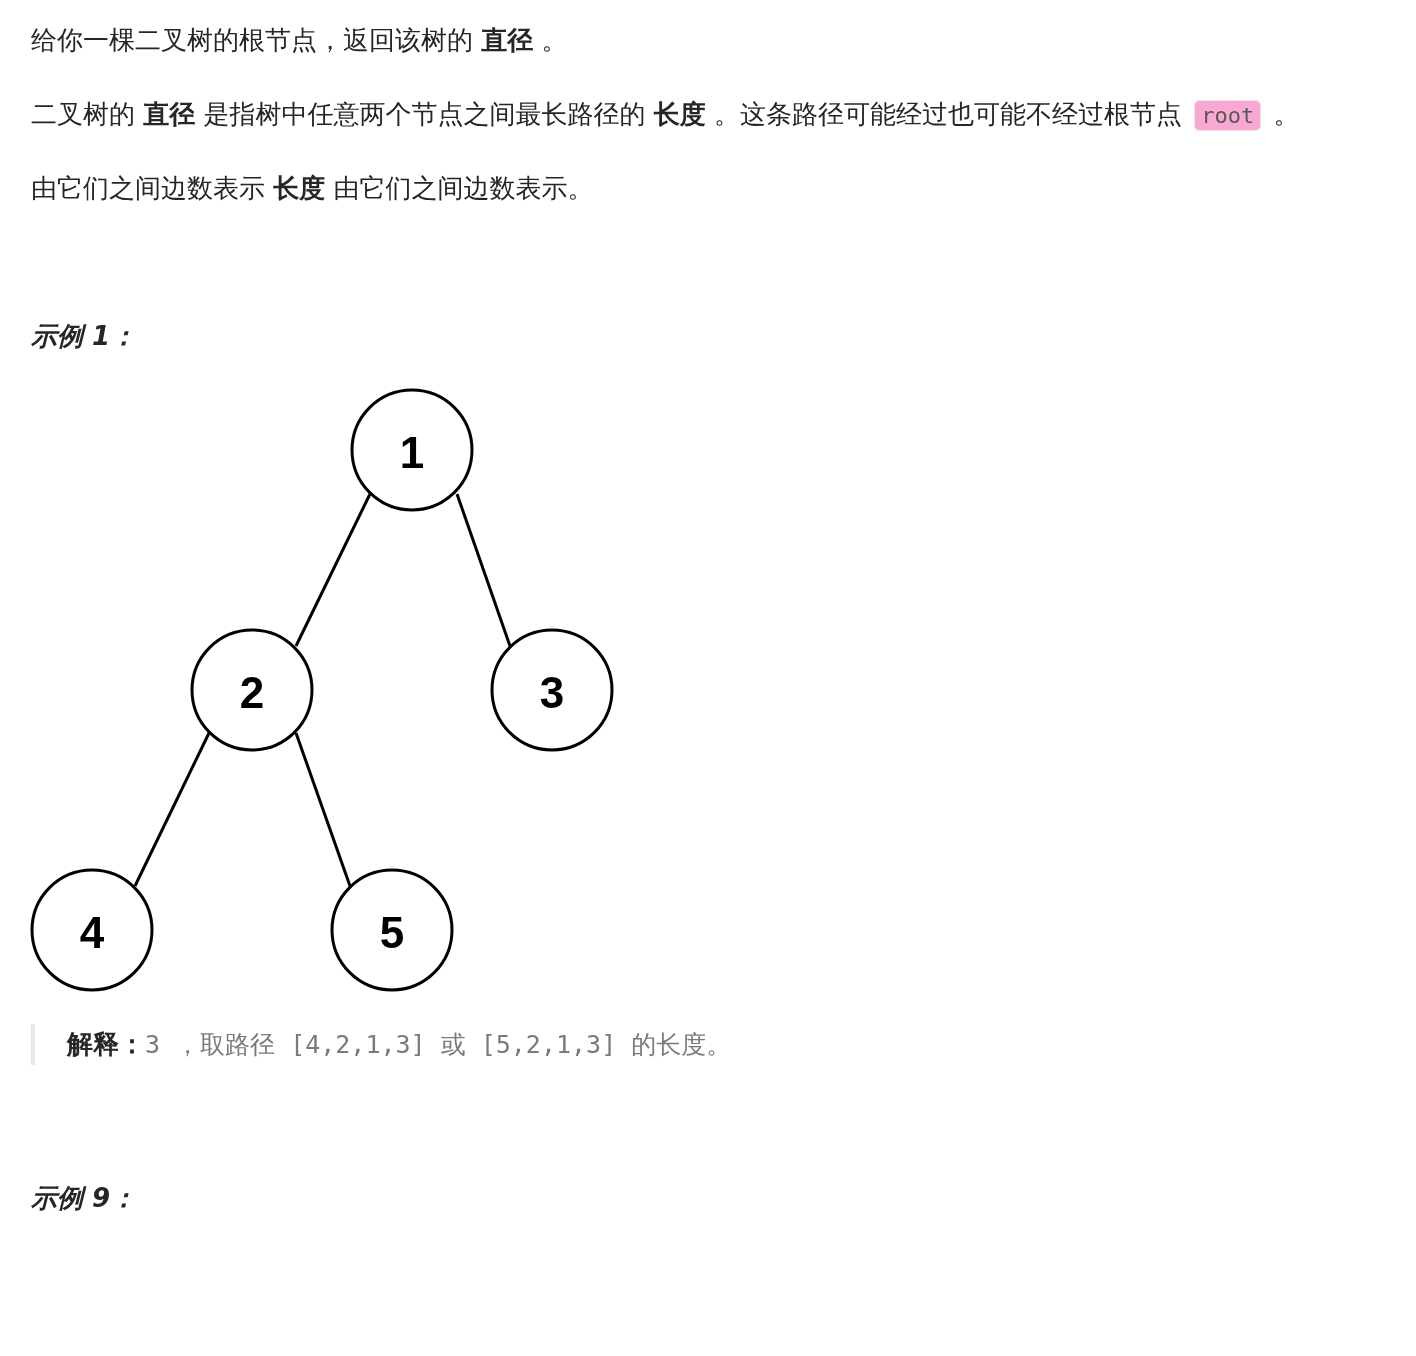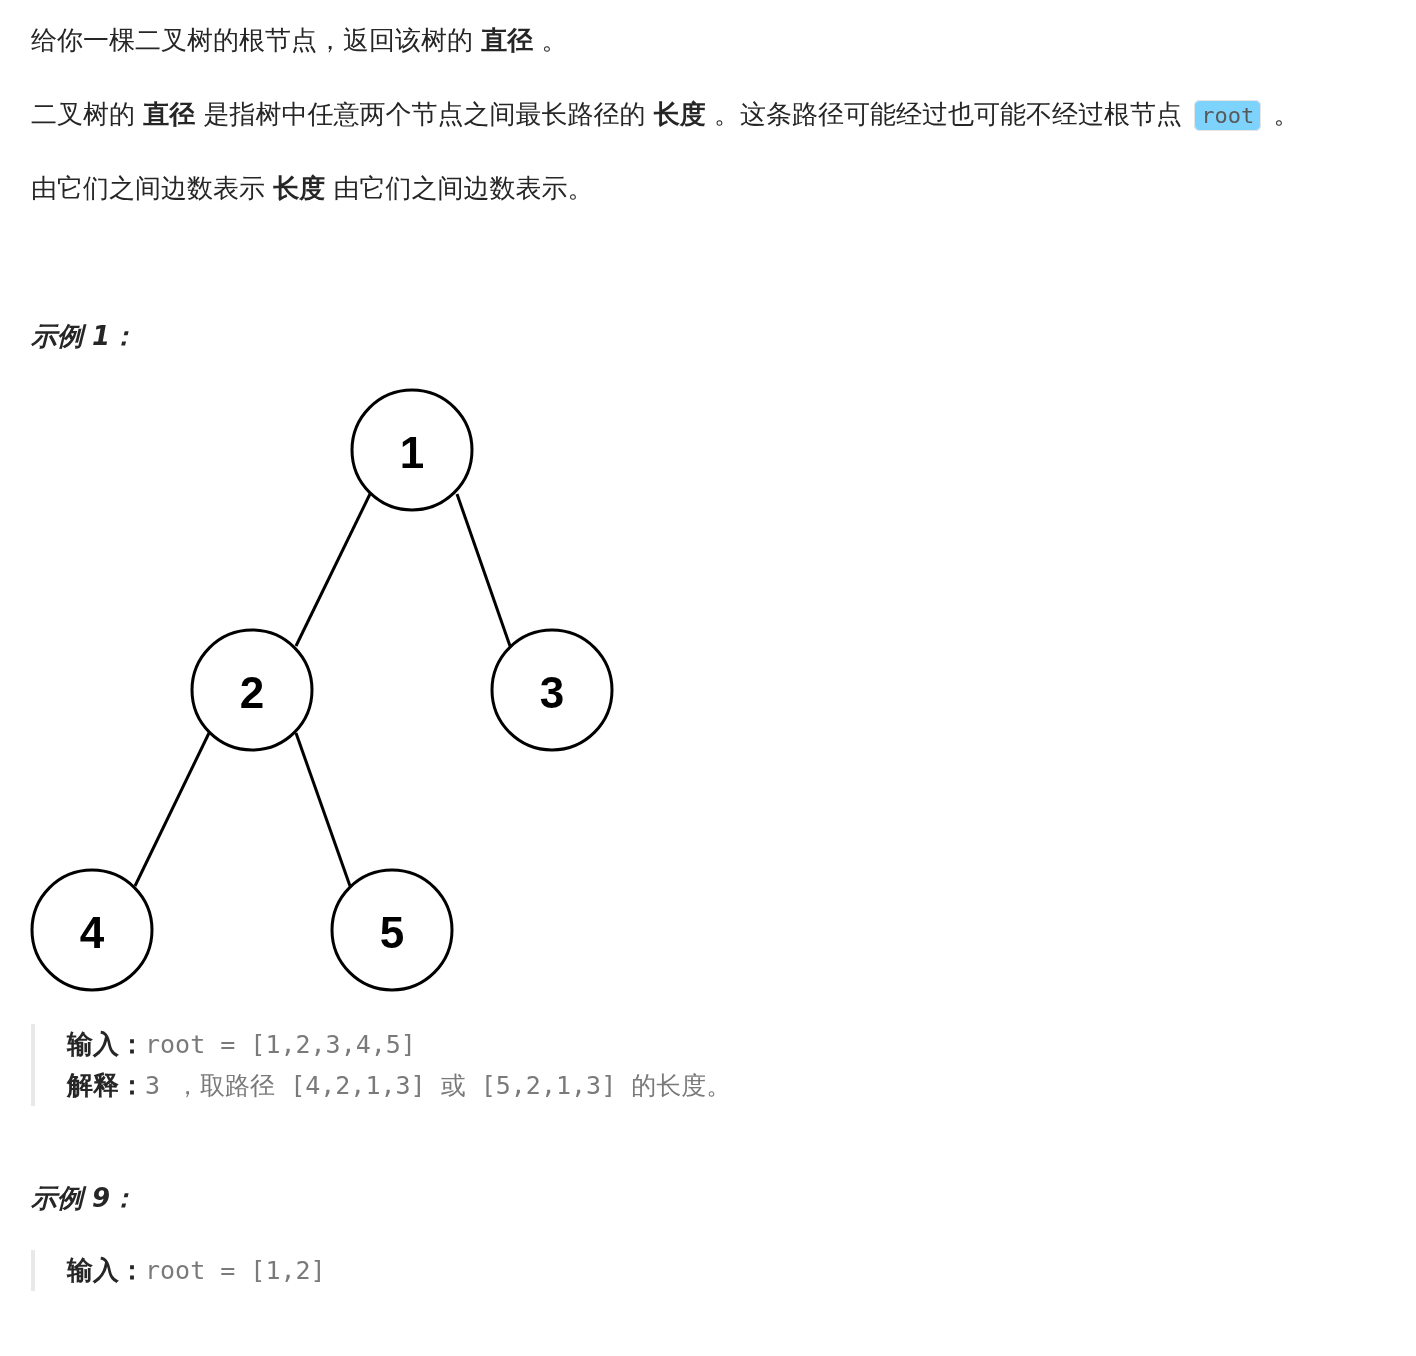--- a/index.html
+++ b/index.html
@@ -6,21 +6,21 @@
     body {
       width: 1416px; height: 1356px; position: relative; overflow: hidden;
       font-family: "DejaVu Sans", "Liberation Sans", sans-serif;
       color: #262626;
     }
     .p { position: absolute; left: 31px; font-size: 26px; line-height: 36px; white-space: nowrap; }
     .b { font-weight: bold; }
     .code {
       font-family: "DejaVu Sans Mono", "Liberation Mono", monospace;
       font-size: 22px; color: #595959;
-      background: #7dd3fc; border: 1px solid #e6e6e6; border-radius: 6px;
+      background: #f9a8d4; border: 1px solid #e6e6e6; border-radius: 6px;
       padding: 2px 6px; margin: 0 4px;
     }
     .h { position: absolute; left: 31px; font-size: 26px; font-weight: bold; line-height: 36px; font-style: italic; }
     .quote {
       position: absolute; left: 31px; border-left: 4px solid #e8e8e8;
       padding-left: 32px;
     }
     .qline { font-size: 26px; line-height: 40px; white-space: nowrap; }
     .qlabel { font-weight: bold; color: #262626; }
     .mono { font-family: "DejaVu Sans Mono", "Liberation Mono", monospace; color: #7a7a7a; font-size: 25px; }
@@ -61,26 +61,20 @@
     <text x="412" y="468">1</text>
     <text x="252" y="708">2</text>
     <text x="552" y="708">3</text>
     <text x="92" y="948">4</text>
     <text x="392" y="948">5</text>
   </g>
 </svg>
 
 <div class="quote" style="top:1024px;">
   <div class="qline">
-    <span class="qlabel">输入：</span><span class="mono">root = [1,2,3,4,5]</span>
-  </div>
-  <div class="qline">
     <span class="qlabel">解释：</span><span class="mono">3 ，取路径 [4,2,1,3] 或 [5,2,1,3] 的长度。</span>
   </div>
 </div>
 
 <div class="h" style="top:1180px;">示例 9：</div>
 
 <div class="quote" style="top:1250px;">
-  <div class="qline">
-    <span class="qlabel">输入：</span><span class="mono">root = [1,2]</span>
-  </div>
 </div>
 
 </body></html>

